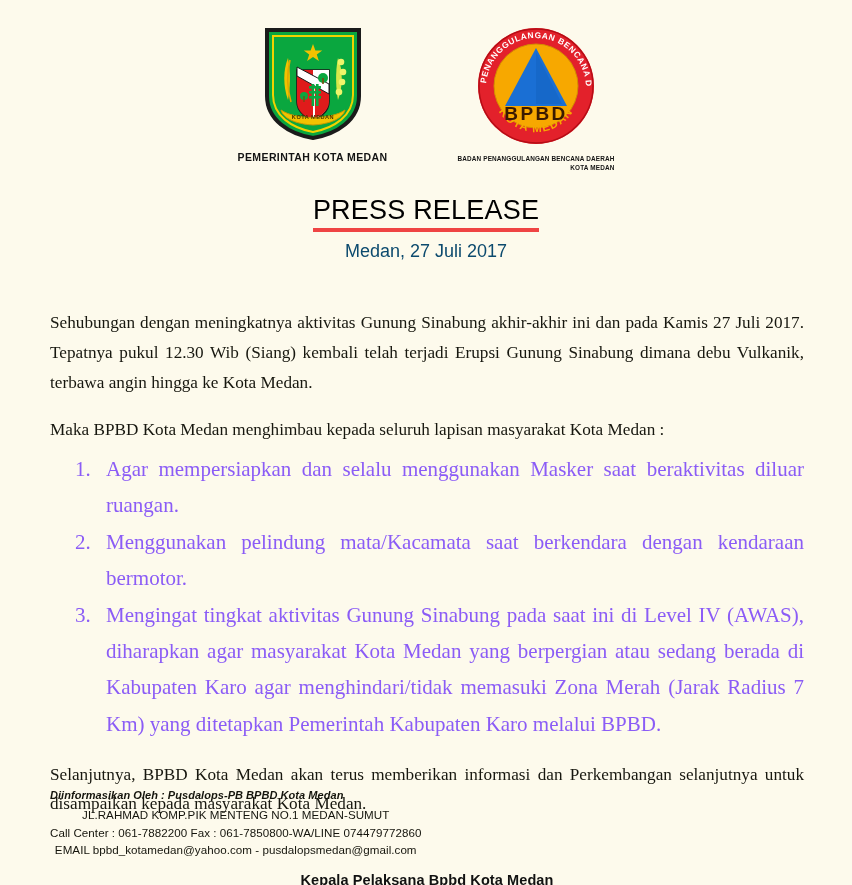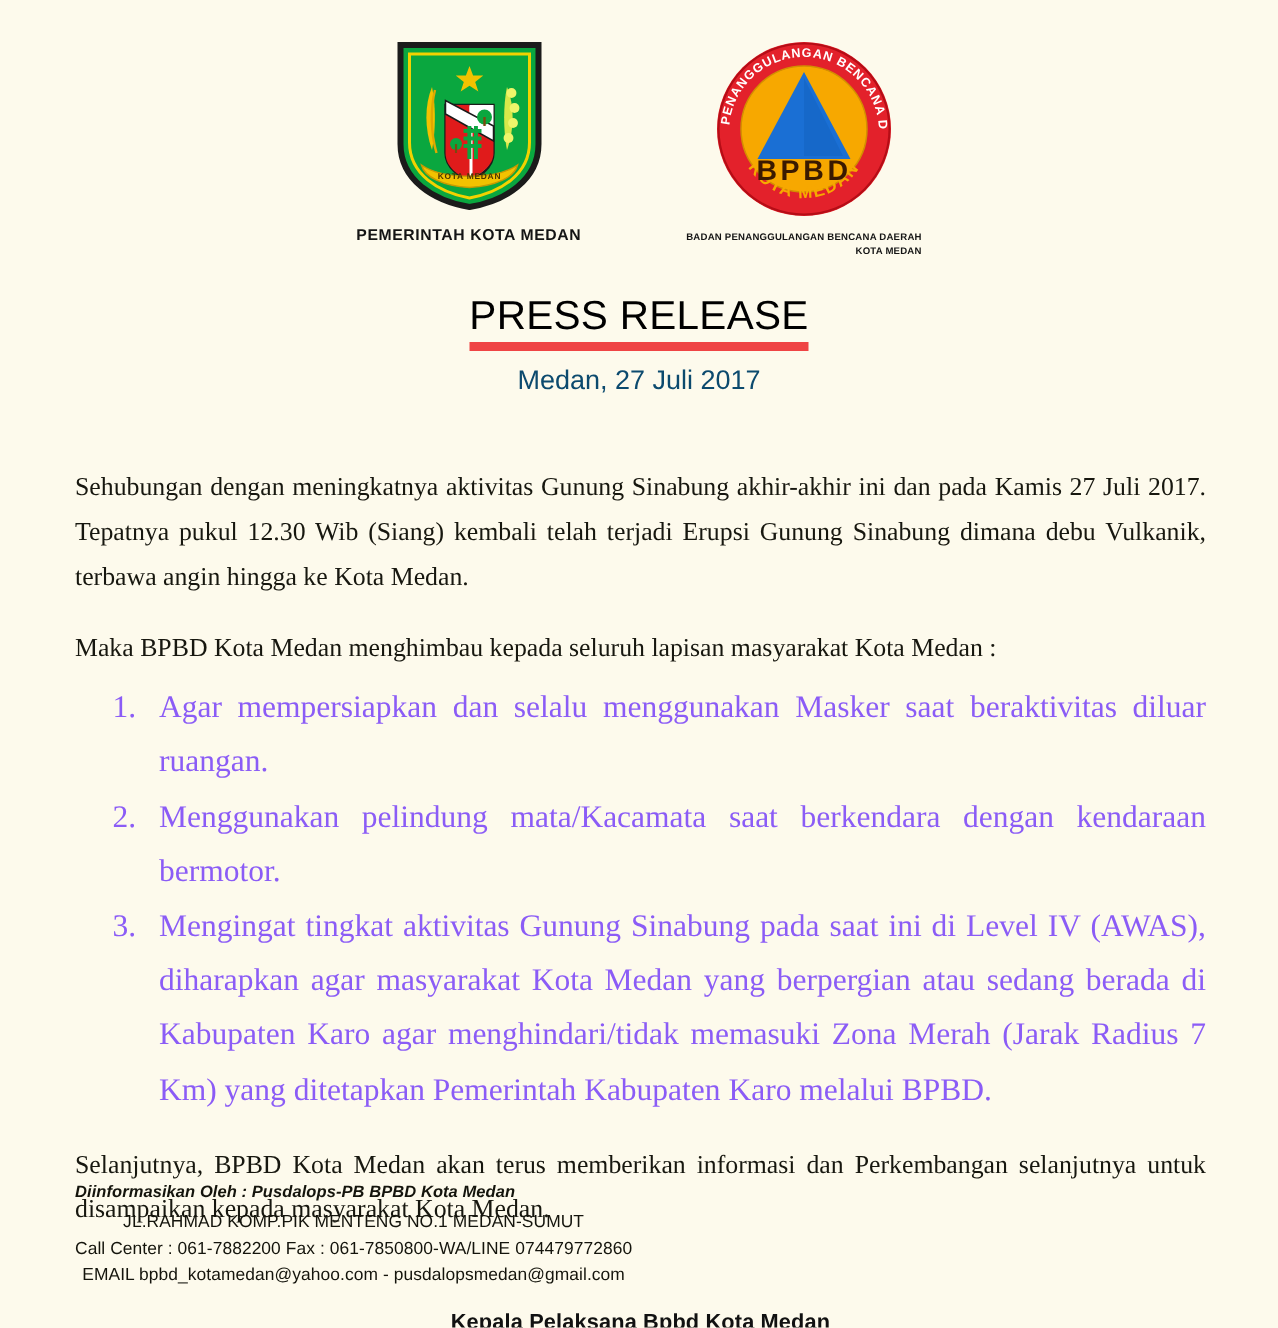--- a/index.html
+++ b/index.html
@@ -65,21 +65,21 @@
     text-align: center;
     margin-top: 22px;
   }
   .doc-title {
     font-family: "Liberation Sans", sans-serif;
     font-size: 27px;
     font-weight: normal;
     letter-spacing: .2px;
     color: #000;
     display: inline-block;
-    border-bottom: 6px solid #ef4444;
+    border-bottom: 4px solid #ef4444;
     padding-bottom: 2px;
     line-height: 1.18;
   }
   .doc-date {
     font-family: "Liberation Sans", sans-serif;
     font-size: 18px;
     color: #0c4a6e;
     margin-top: 9px;
   }
 

